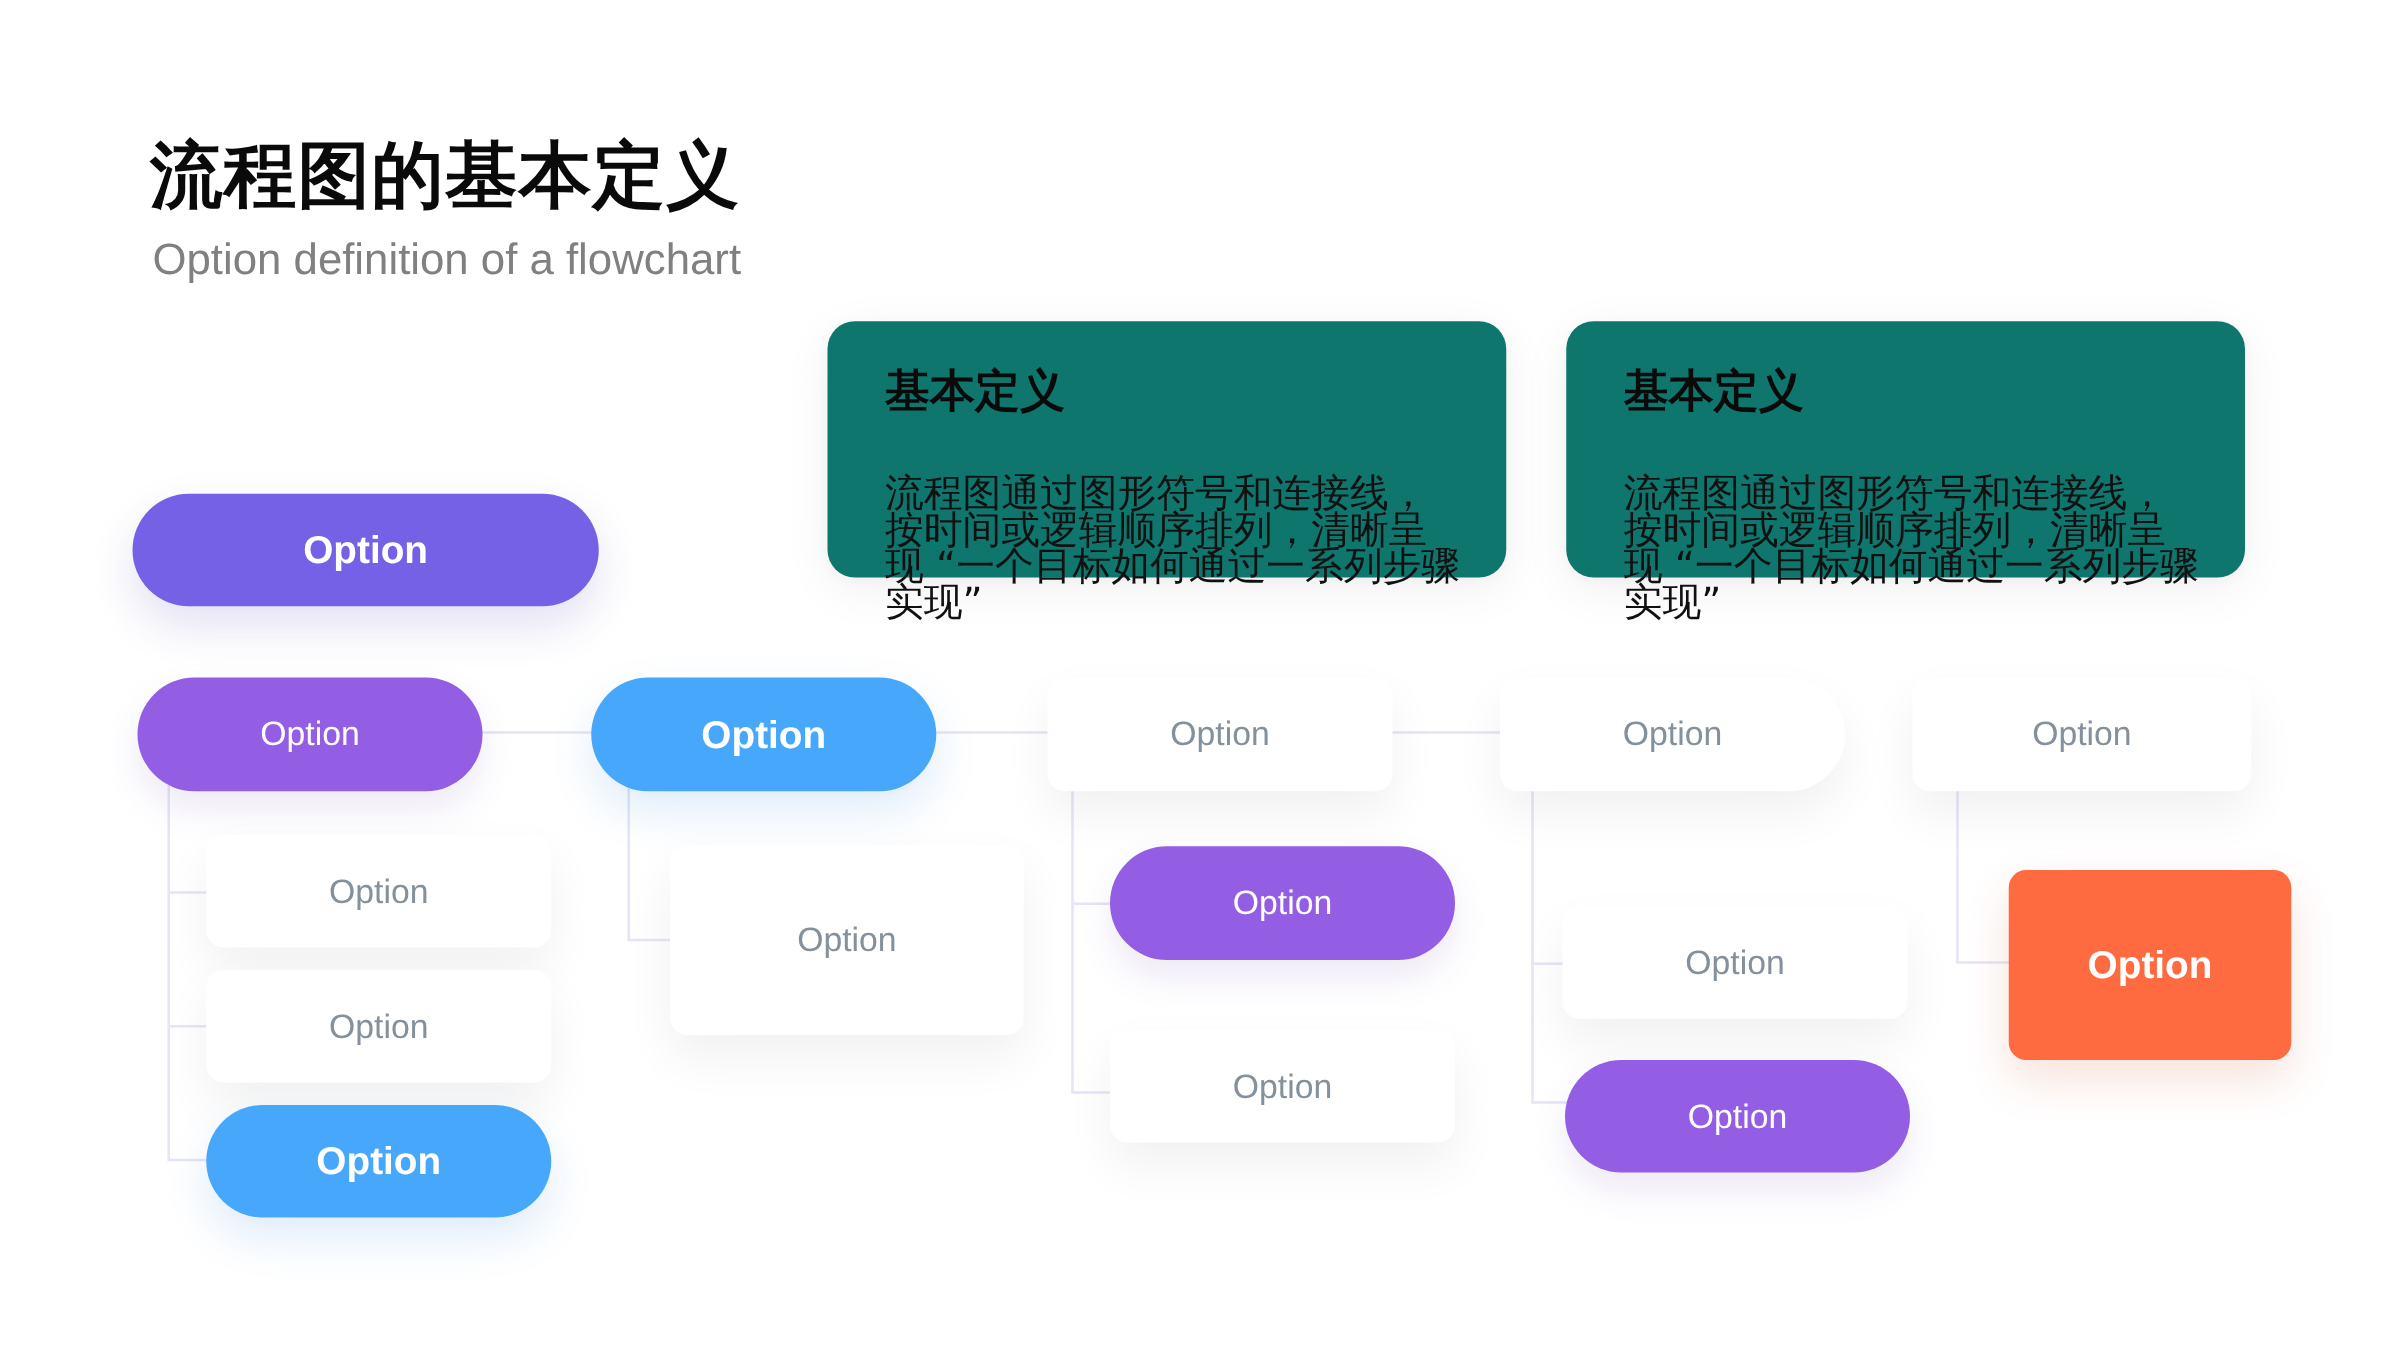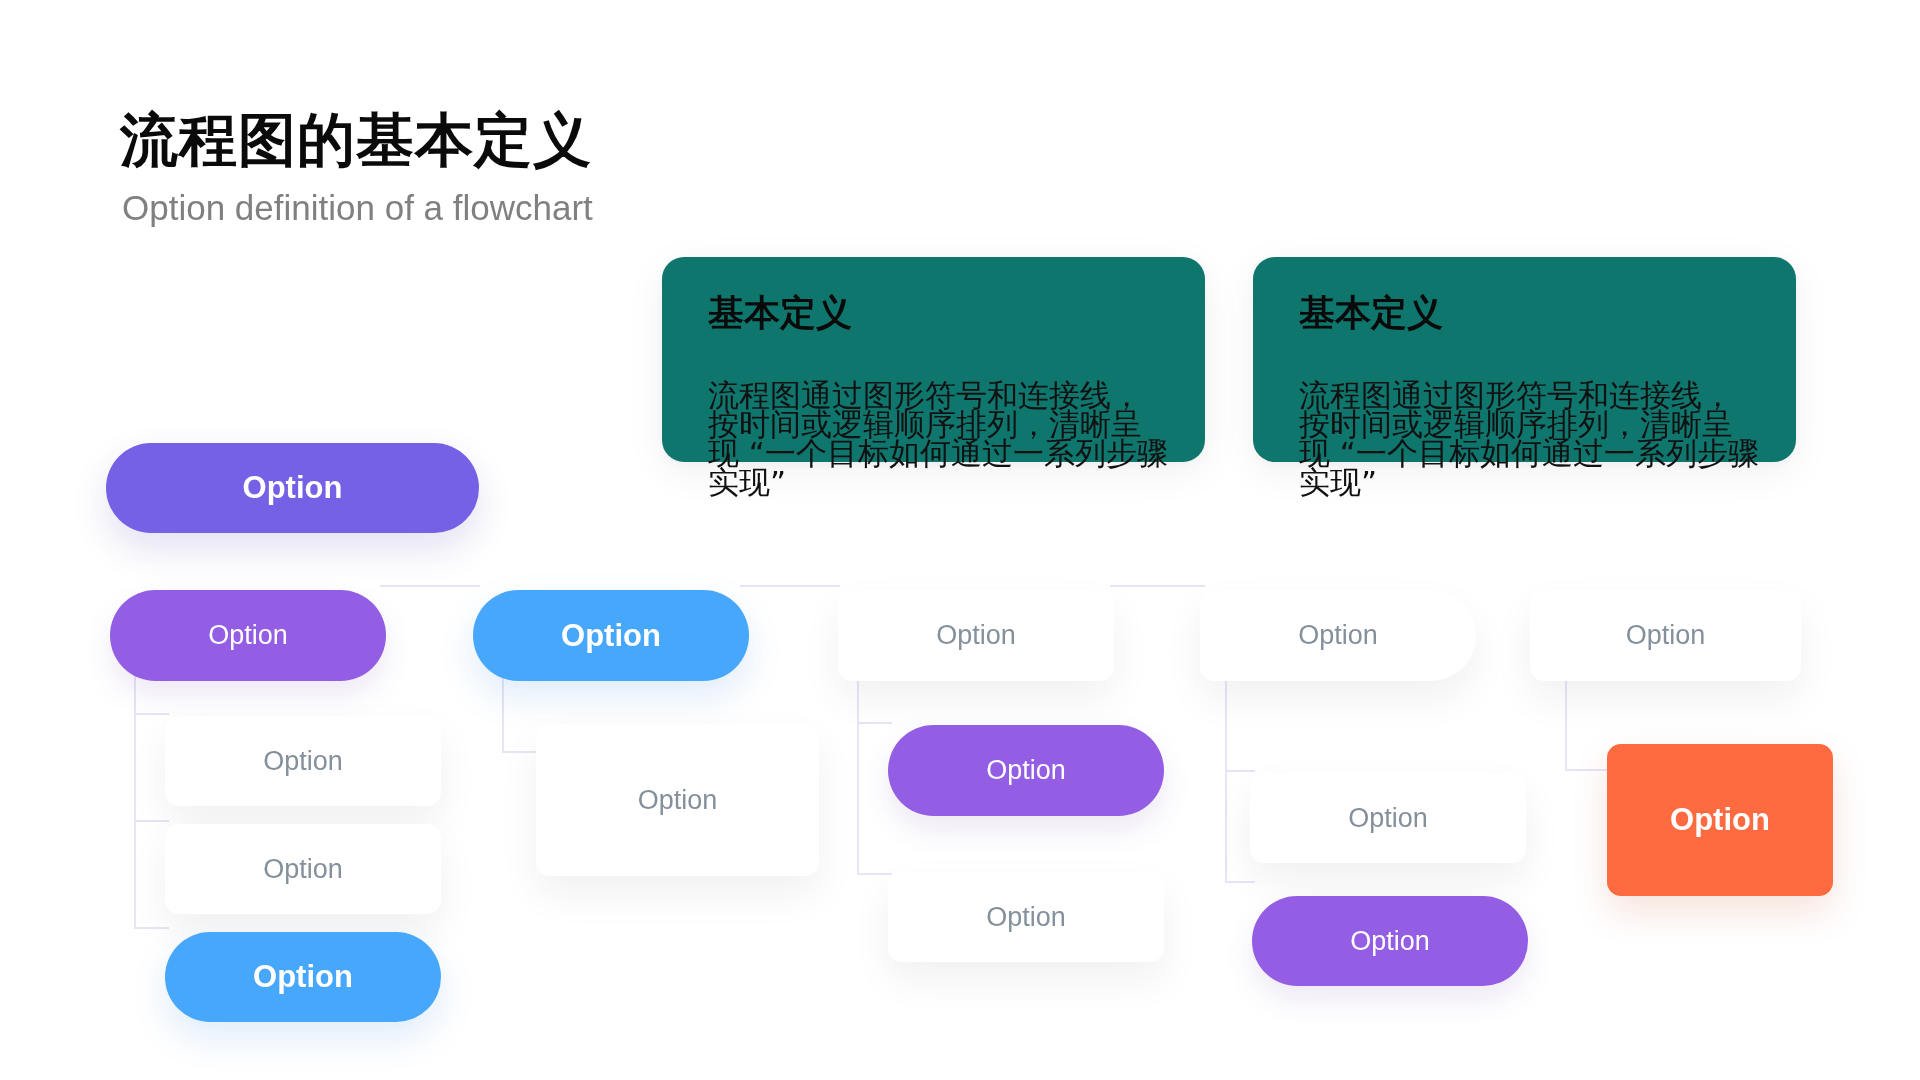--- a/index.html
+++ b/index.html
@@ -28,21 +28,20 @@
   }
   .card-body {
     position:absolute; left:46px; top:92px; width:460px;
     font-size:31px; line-height:29px; color:#111111;
     font-family:"DejaVu Sans", sans-serif;
     margin-top:32px;
   }
   .node {
     position:absolute; display:flex; align-items:center; justify-content:center;
     box-sizing:border-box;
-    margin-top:48px;
   }
   .node span { pointer-events:none; }
   .pill { border-radius:46px; }
   .box { border-radius:14px; }
   .white { background:#ffffff; color:#84909b; font-size:27px;
            box-shadow:0 18px 40px rgba(0,0,0,0.06); }
   .purple { background:#945ee4; color:#ffffff; font-size:27px;
             box-shadow:0 14px 30px rgba(80,40,160,0.10); }
   .indigo { background:#7461e6; color:#ffffff; font-size:31px; font-weight:bold;
             box-shadow:0 16px 36px rgba(60,40,160,0.14); }

